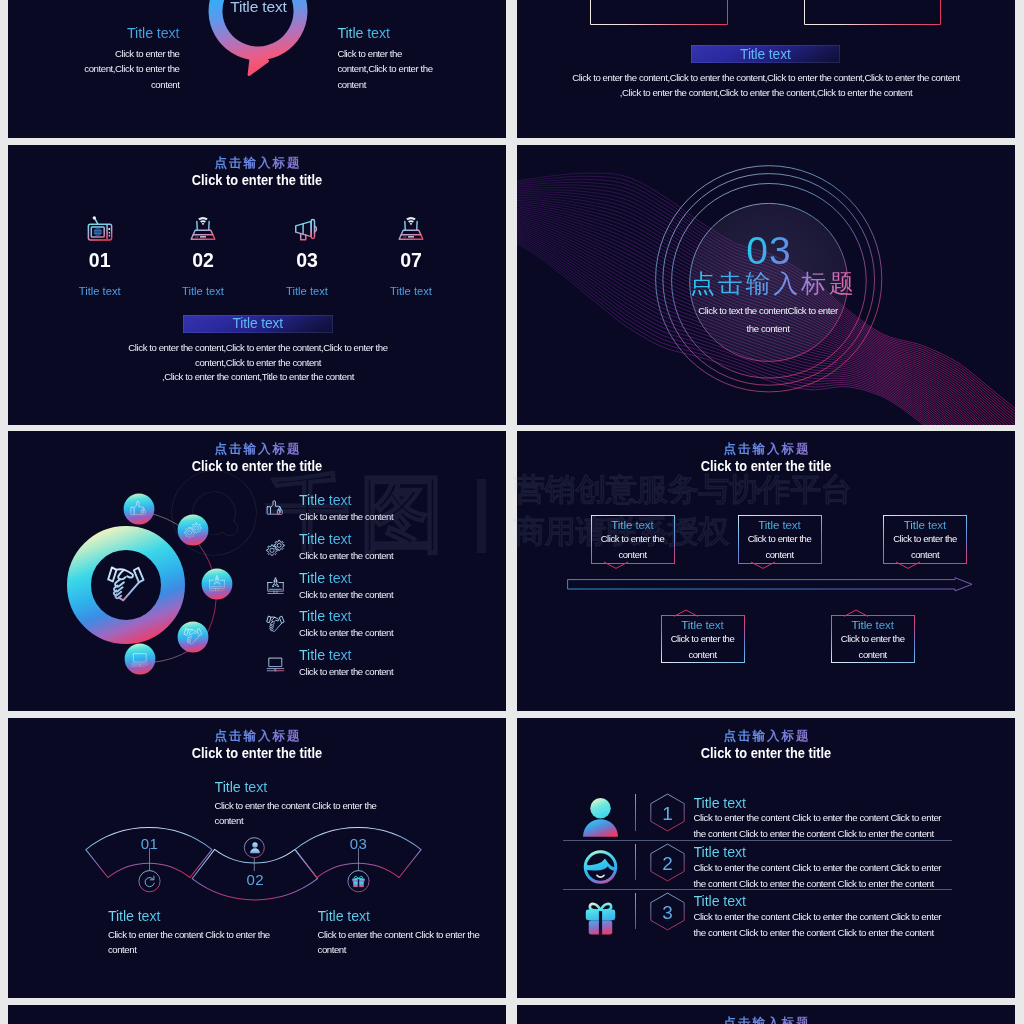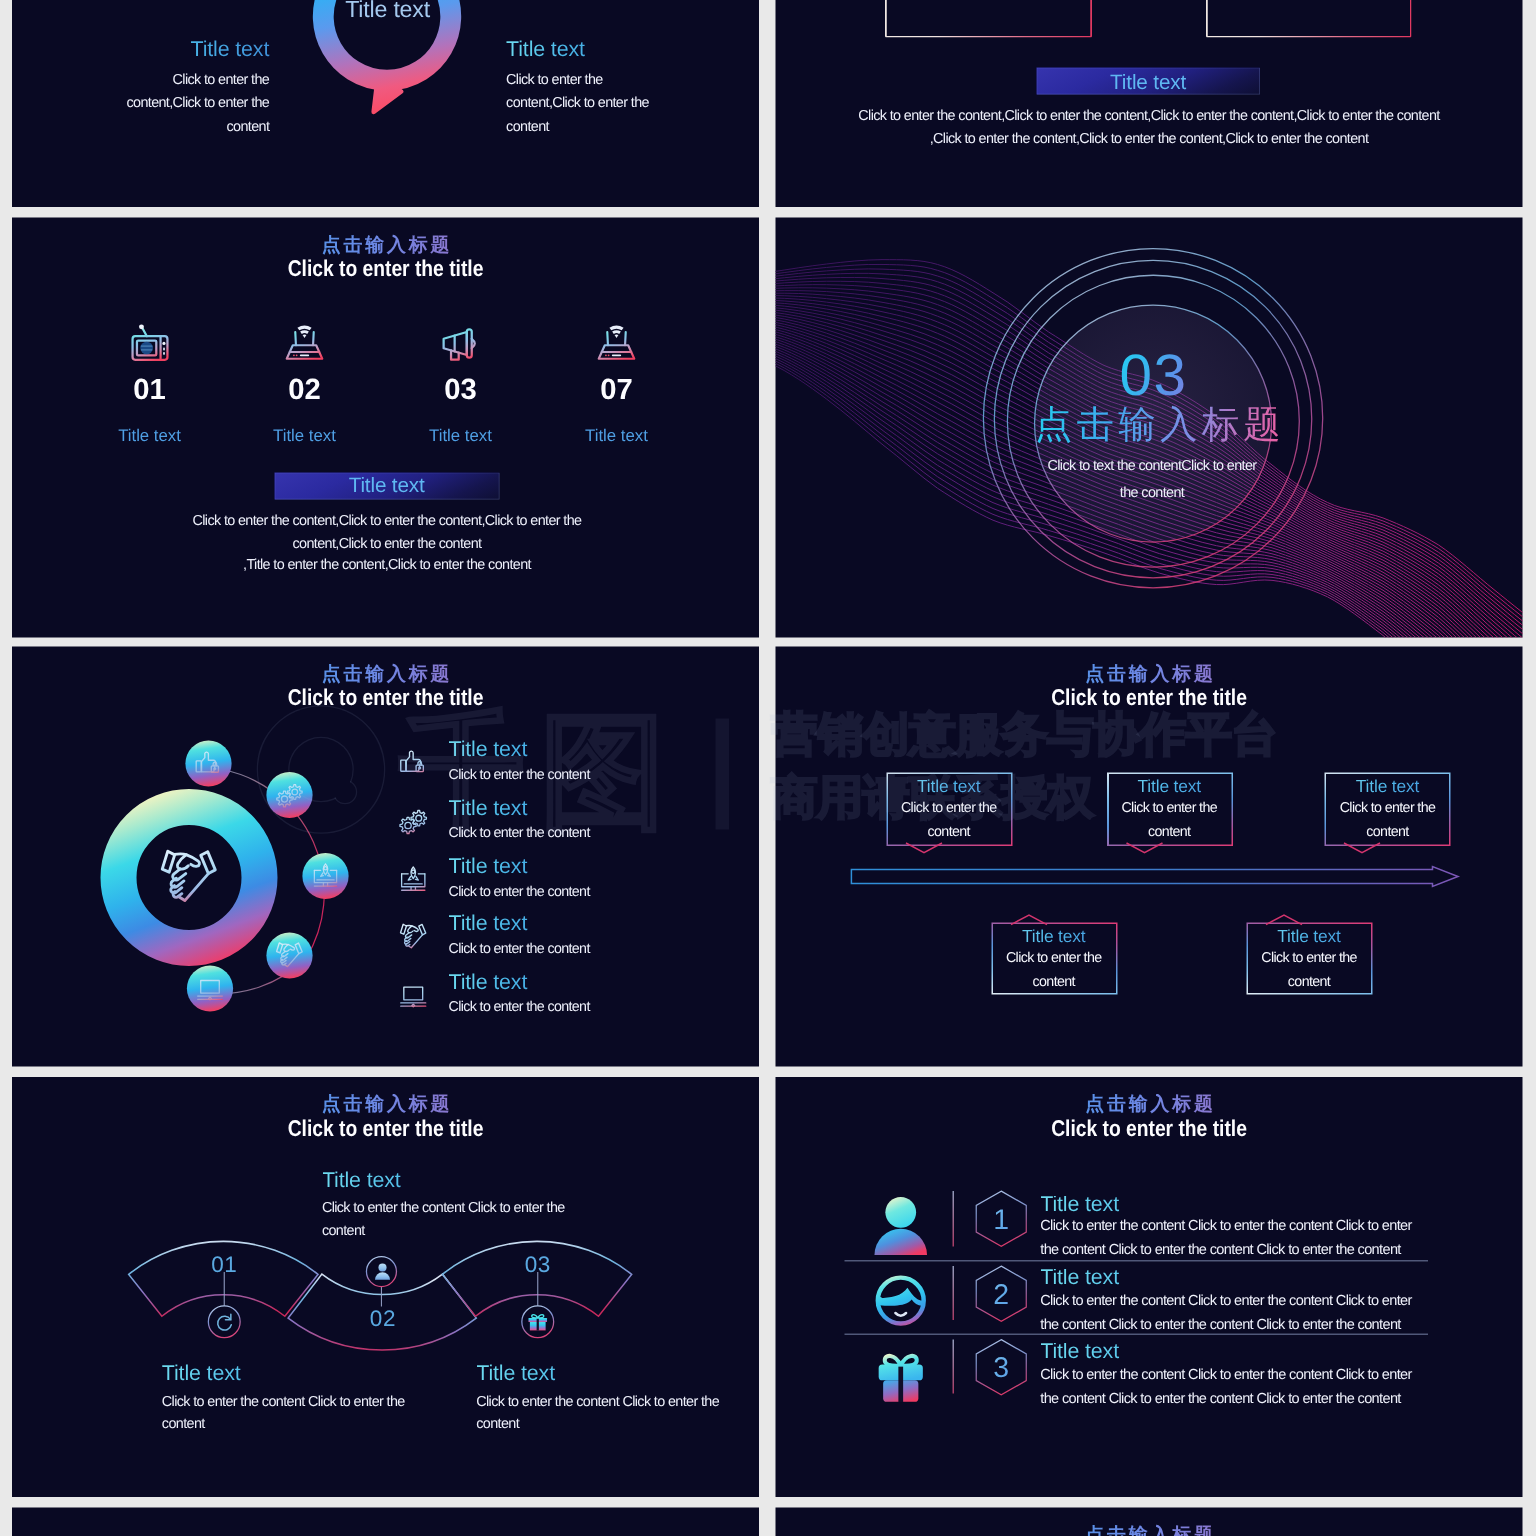--- a/index.html
+++ b/index.html
@@ -86,21 +86,21 @@
   .nth{font-size:14.3px;line-height:13.6px;letter-spacing:-0.1px;
     background:linear-gradient(100deg,#6edcf0 0%,#49b6e8 42%,#3f8fd8 100%);
     -webkit-background-clip:text;background-clip:text;color:transparent;}
   .ntb{font-size:9.7px;letter-spacing:-0.42px;color:#f0f2fc;line-height:15.9px;margin-top:0px;}
   .nsep{position:absolute;left:46.2px;width:389px;height:1px;background:#6f7a9e;opacity:.7;}
 
   
   .wm{position:absolute;pointer-events:none;}
   .wmcn{position:absolute;font-size:84px;font-weight:700;color:transparent;
     -webkit-text-stroke:1.7px rgba(154,170,207,.10);line-height:84px;}
-  .wmcn2{position:absolute;font-size:31px;font-weight:700;color:transparent;letter-spacing:-0.3px;
+  .wmcn2{position:absolute;font-size:31px;font-weight:400;color:transparent;letter-spacing:-0.3px;
     -webkit-text-stroke:1.6px rgba(154,170,207,.11);line-height:34px;}
   svg{display:block;overflow:visible;}
 </style>
 </head>
 <body>
 
 <svg width="0" height="0" style="position:absolute" aria-hidden="true">
     <defs>
   <linearGradient id="gGrad" gradientUnits="userSpaceOnUse" x1="12" y1="3" x2="22" y2="36">
     <stop offset="0" stop-color="#bfeee4"></stop>
@@ -336,21 +336,21 @@
       <rect x="15.9" y="29.8" width="8.2" height="1.5" rx="0.7" fill="#e8eefa"></rect>
     </svg>
     <div class="qn">07</div>
     <div class="ql">Title text</div>
   </div>
   <div class="banner" style="position:absolute;left:175px;top:169.5px;width:149.5px;height:18.5px">
     <span>Title text</span>
   </div>
   <div style="position:absolute;left:118px;top:196px;width:264px;text-align:center" class="body-txt">
     <div>Click to enter the content,Click to enter the content,Click to enter the content,Click to enter the content</div>
-    <div>,Title to enter the content,Click to enter the content</div>
+    <div>,Click to enter the content,Title to enter the content</div>
   </div>
 </div>
 
 <div class="slide sl-r r1">
   <svg width="498" height="280" viewBox="0 0 498 280" style="position:absolute;left:0;top:0">
     <defs>
       <linearGradient id="wg" x1="0" y1="0.2" x2="1" y2="0.85">
         <stop offset="0" stop-color="#3e1560"></stop>
             <stop offset="0.22" stop-color="#5e2080"></stop>
         <stop offset="0.45" stop-color="#7a2389"></stop>

